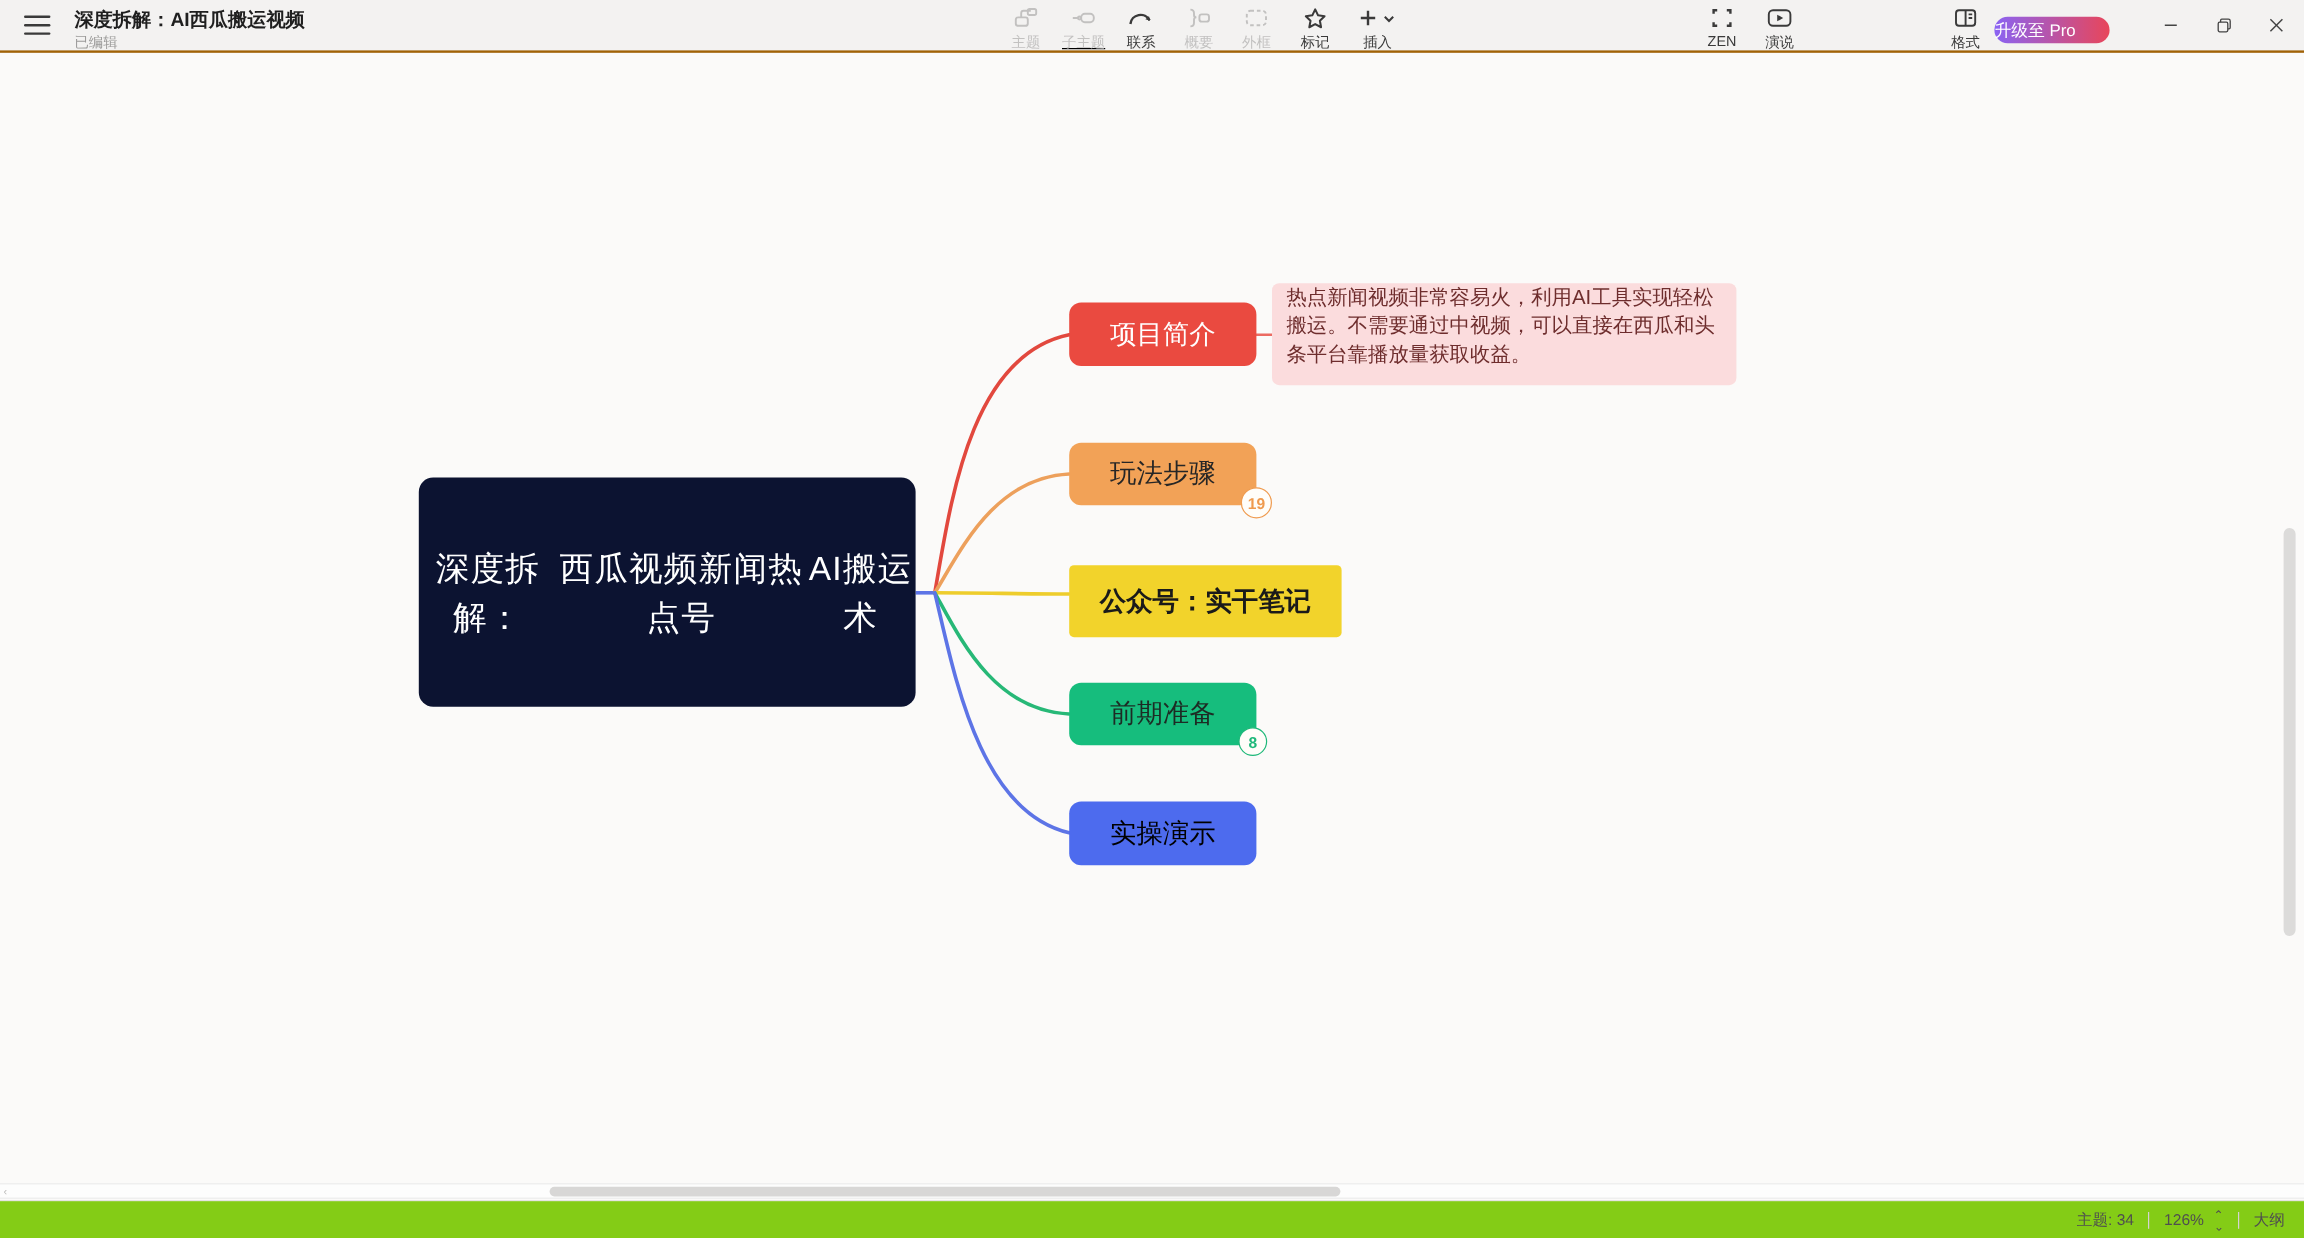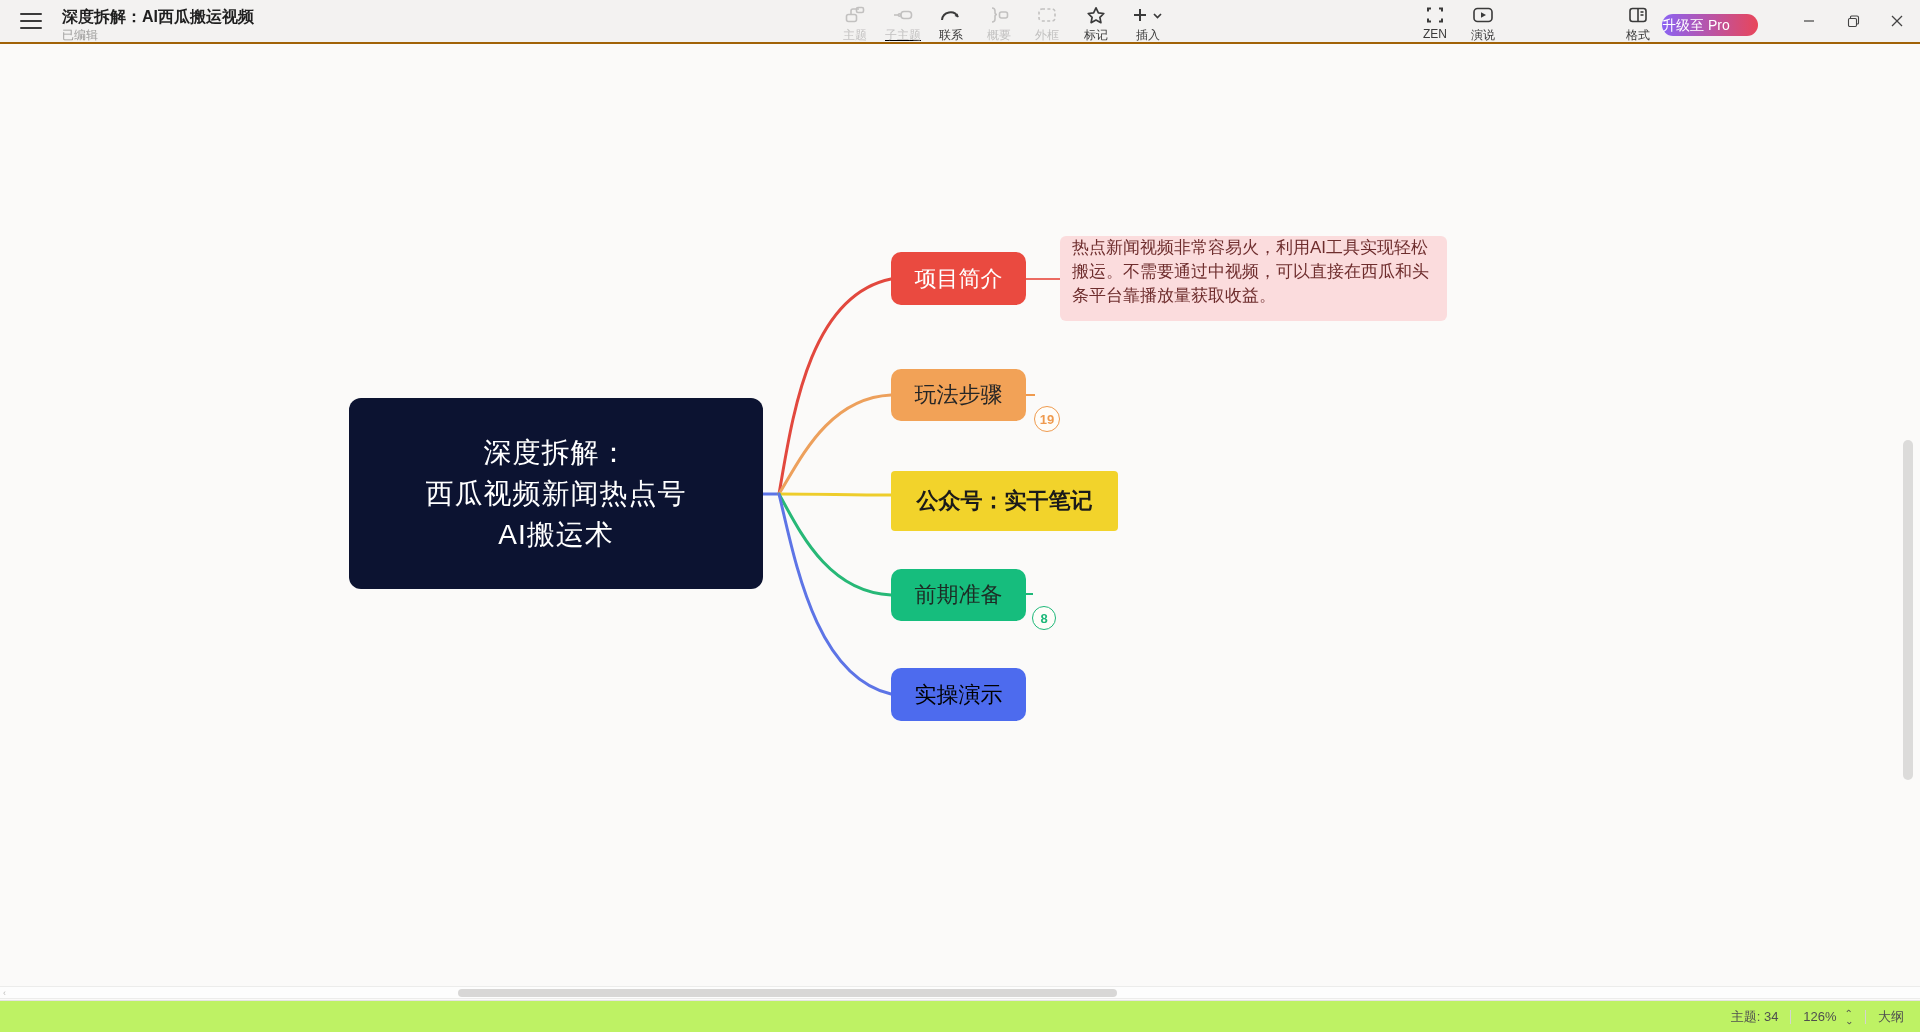--- a/index.html
+++ b/index.html
@@ -38,25 +38,25 @@
 
   
   .canvas { position:absolute; left:0; top:44px; width:1920px; height:942px; background:#fbfaf9; }
   .map-svg { position:absolute; left:0; top:0; width:1920px; height:1032px; pointer-events:none; z-index:1; }
 
   .node { position:absolute; display:flex; align-items:center; justify-content:center; z-index:2; cursor:pointer; }
 
   .central-node {
     left:349px; top:398px; width:414px; height:191px;
     background:#0c1331; border-radius:12px; color:#fff;
-    flex-direction:column; text-align:center;
+    flex-direction:row; text-align:center;
   }
   .central-node .cline { font-size:28px; line-height:41px; font-weight:500; letter-spacing:1px; }
 
-  .branch { height:53px; width:135px; border-radius:10px; font-size:22px; font-weight:500; white-space:nowrap; }
+  .branch { height:53px; width:156px; border-radius:10px; font-size:22px; font-weight:500; white-space:nowrap; }
   .b-red    { left:891px; top:252px; background:#ea4a40; color:#ffffff; }
   .b-orange { left:891px; top:369px; height:52px; background:#f2a257; color:#262626; }
   .b-yellow { left:891px; top:471px; width:227px; height:60px; background:#f2d32b; color:#1a1a1a; font-weight:bold; border-radius:4px; }
   .b-green  { left:891px; top:569px; height:52px; background:#16bd7d; color:#1d2b24; }
   .b-blue   { left:891px; top:668px; background:#4d6bee; color:#000000; }
 
   .note {
     position:absolute; left:1060px; top:236px; width:387px; min-height:85px;
     background:#fbdcdd; border-radius:6px; padding:0 12px;
     font-size:17px; line-height:24px; color:#6e2d2d; z-index:2; cursor:pointer;
@@ -75,21 +75,21 @@
     position:absolute; left:0; top:986px; width:1920px; height:13px;
     background:#fdfdfd; border-top:1px solid #ececeb; border-bottom:1px solid #ececeb; z-index:5;
   }
   .hscroll-thumb { position:absolute; left:458px; top:2px; width:659px; height:8px; background:#d8d7d6; border-radius:4px; cursor:pointer; }
   .hscroll-arrow { position:absolute; top:0; font-size:9px; color:#bdbcbb; line-height:12px; }
   .vscroll-thumb { position:absolute; left:1903px; top:440px; width:10px; height:340px; background:#dcdbda; border-radius:5px; z-index:5; cursor:pointer; }
 
   
   .statusbar {
     position:absolute; left:0; top:1000px; width:1920px; height:32px;
-    background:#bef264; border-top:1px solid #e5e4e3; z-index:20;
+    background:#84cc16; border-top:1px solid #e5e4e3; z-index:20;
     display:flex; align-items:center; justify-content:flex-end; padding-right:16px;
     font-size:13px; color:#4f4f4f;
   }
   .statusbar .sep { width:1px; height:14px; background:#d4d3d2; margin:0 12px; }
   .statusbar .sb-item { cursor:pointer; white-space:nowrap; }
   .zoom-arrows { margin-left:8px; font-size:10px; color:#4f4f4f; letter-spacing:0; cursor:pointer; display:inline-flex; flex-direction:column; line-height:6px; }
 </style>
 </head>
 <body>
 

